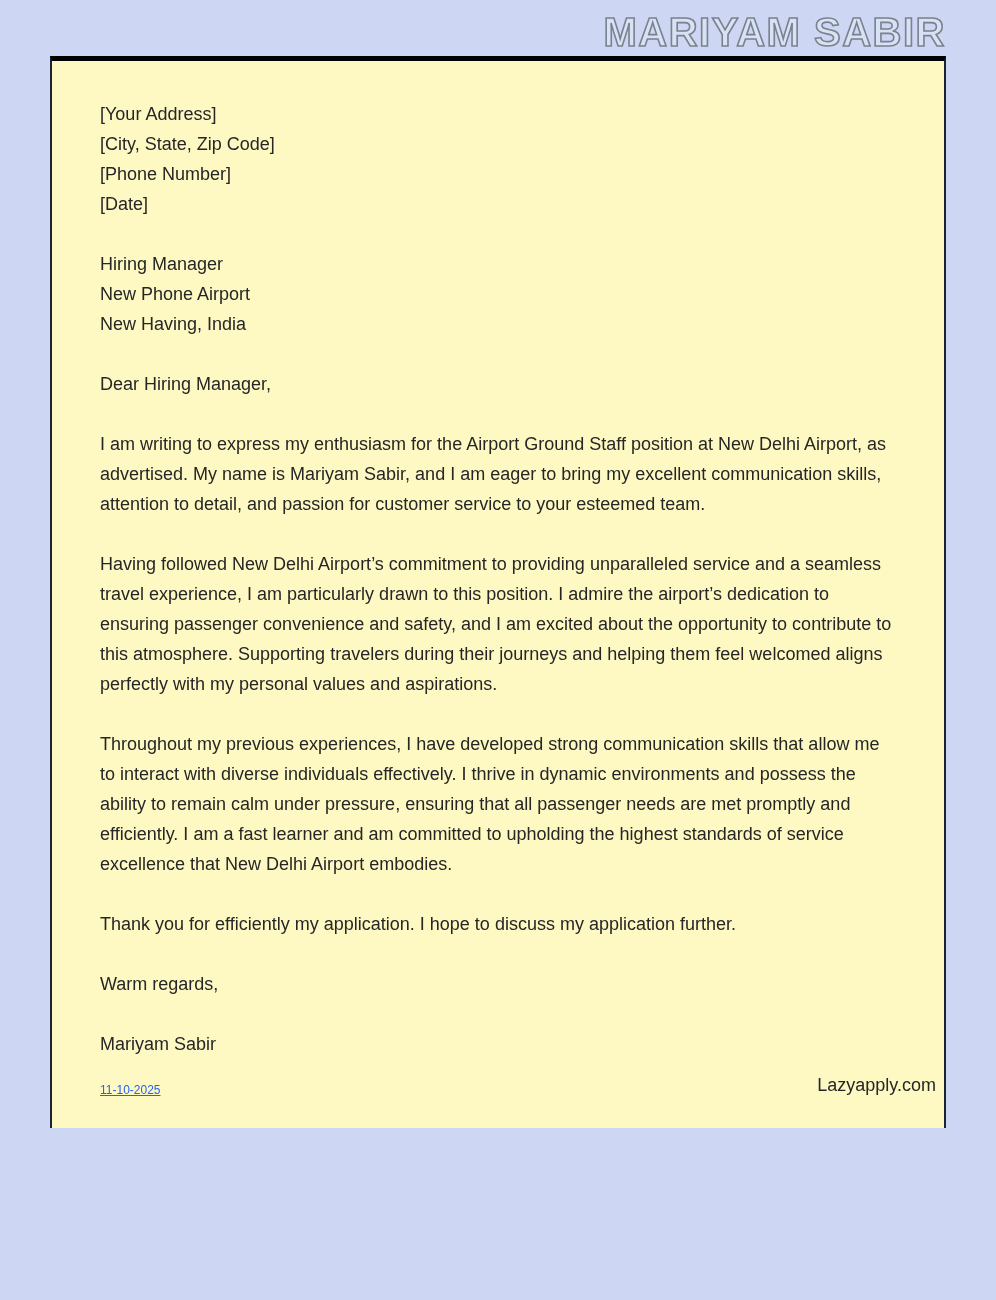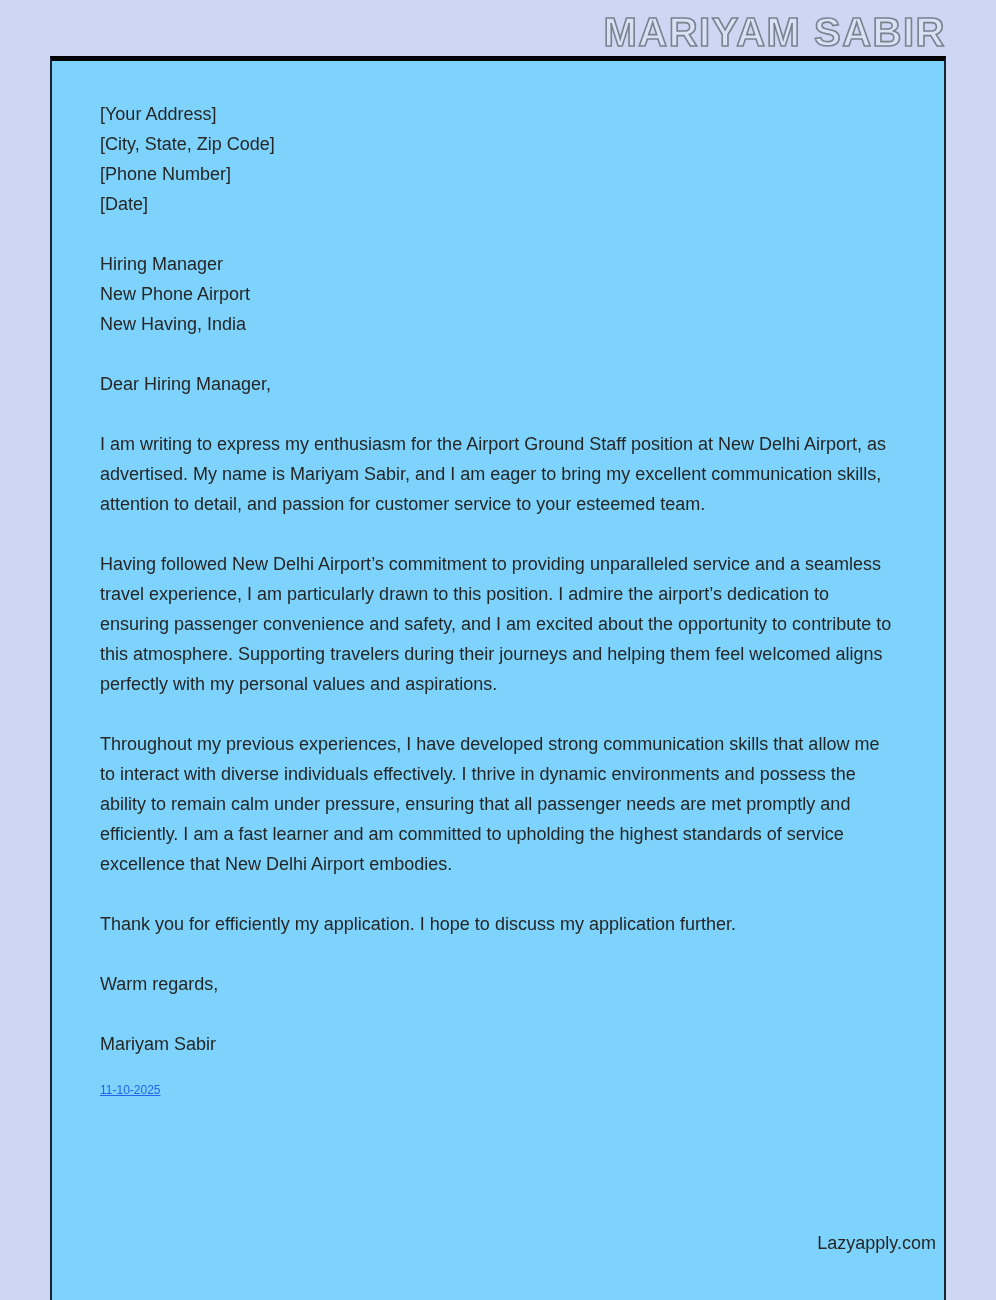--- a/index.html
+++ b/index.html
@@ -2,21 +2,21 @@
 <html><head>
 <meta charset="utf-8">
 <style>
   * { box-sizing: border-box; }
   html, body { margin: 0; padding: 0; }
   body { width: 996px; height: 1300px; background: #cdd7f3; }
 
   .page {
     position: relative;
     width: 996px;
-    height: 1300px;
+    height: 1128px;
     background: #cdd7f3;
     overflow: hidden;
     font-family: "Liberation Sans", sans-serif;
   }
 
   .header-name {
     position: absolute;
     top: 12px;
     right: 50px;
     font-size: 40px;
@@ -26,21 +26,21 @@
     -webkit-text-stroke: 1.6px #79828e;
     line-height: 1;
   }
 
   .sheet {
     position: absolute;
     left: 50px;
     right: 50px;
     top: 56px;
     bottom: 0;
-    background: #7dd3fc;
+    background: #fef9c3;
     border-left: 2px solid #1a2233;
     border-right: 2px solid #1a2233;
     border-top: 5px solid #000000;
     padding: 38px 50px 0 48px;
     overflow: hidden;
   }
 
   .sheet, .sheet p, .sheet div {
     font-size: 18px;
     line-height: 30px;
@@ -55,21 +55,21 @@
     color: #2563eb;
     text-decoration: underline;
     font-size: 12px;
     line-height: 30px;
     cursor: pointer;
   }
 
   .watermark {
     position: absolute;
     right: 8px;
-    bottom: 42px;
+    bottom: 28px;
     font-size: 15px;
     line-height: 18px;
     color: #2b2b2b;
     cursor: pointer;
   }
 </style>
 </head>
 <body>
 
 <div class="page">

